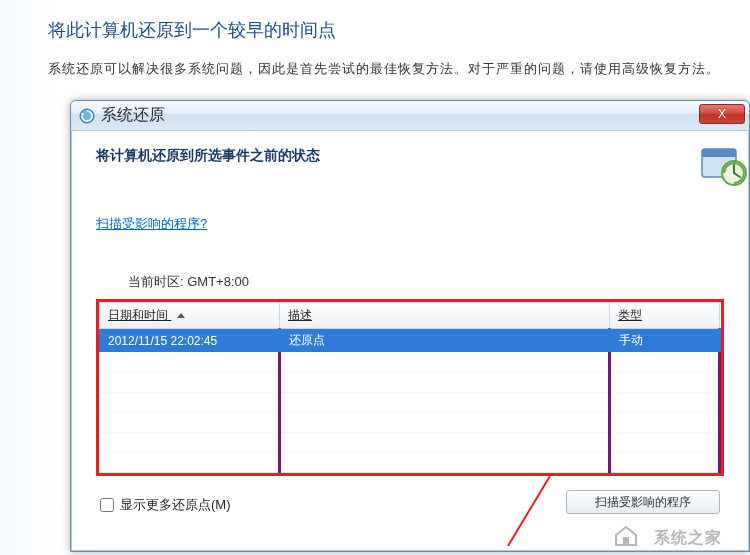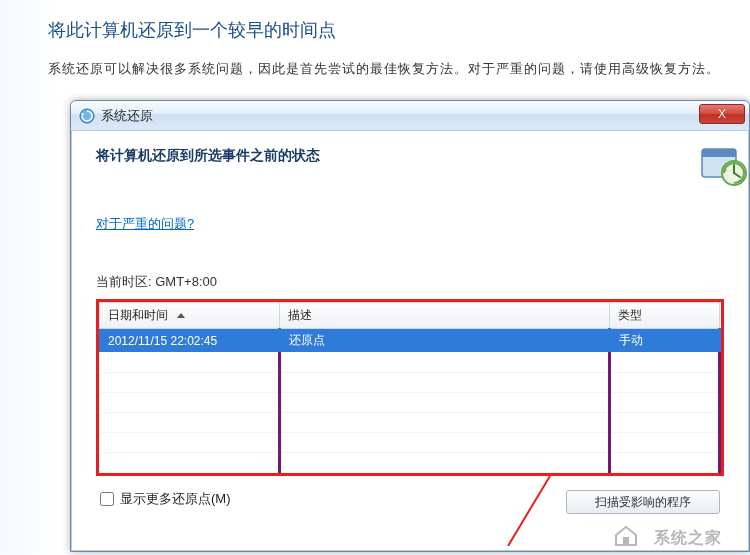--- a/index.html
+++ b/index.html
@@ -52,21 +52,21 @@
       position: relative;
     }
     .titlebar-icon {
       width: 16px;
       height: 16px;
       margin-right: 6px;
       display: inline-block;
     }
     .titlebar-title {
       color: #2a2a2a;
-      font-size: 13px;
+      font-size: 16px;
     }
     .close-btn {
       position: absolute;
       right: 4px;
       top: 3px;
       width: 46px;
       height: 20px;
       background: linear-gradient(to bottom, #e47a73 0%, #d44a3f 48%, #c03225 52%, #c8453a 100%);
       border: 1px solid #8a2a22;
       border-radius: 3px;
@@ -109,20 +109,21 @@
       font-size: 13px;
       text-decoration: underline;
       cursor: pointer;
       display: inline-block;
       margin-bottom: 40px;
     }
     .timezone {
       font-size: 13px;
       color: #333;
       margin-bottom: 8px;
+      margin-left: 32px;
     }
     .table-wrap {
       border: 3px solid #e62020;
       padding: 0;
     }
     .rp-table {
       width: 100%;
       border-collapse: collapse;
       background: #fff;
       table-layout: fixed;
@@ -130,20 +131,21 @@
     .rp-table th {
       background: linear-gradient(to bottom, #fdfdfd, #eef2f7);
       border: 1px solid #cfd8e2;
       border-top: 1px solid #cfd8e2;
       text-align: left;
       padding: 4px 8px;
       font-weight: normal;
       font-size: 12px;
       color: #222;
       height: 22px;
+      text-decoration: underline;
     }
     .rp-table th .sort-arrow {
       display: inline-block;
       margin-left: 6px;
       width: 0; height: 0;
       border-left: 4px solid transparent;
       border-right: 4px solid transparent;
       border-bottom: 5px solid #555;
       vertical-align: middle;
     }
@@ -160,21 +162,21 @@
       border-color: #2f7bd9;
     }
     .rp-table tr.empty td {
       border-bottom: 1px solid #f3f5f8;
     }
     .col-date { width: 180px; }
     .col-desc { width: auto; }
     .col-type { width: 110px; }
     .bottom-row {
       display: flex;
-      align-items: flex-start;
+      align-items: flex-end;
       justify-content: space-between;
       margin-top: 14px;
       padding: 0 4px;
     }
     .checkbox-wrap {
       display: flex;
       align-items: center;
       gap: 6px;
       font-size: 13px;
       color: #222;
@@ -250,21 +252,21 @@
       <svg viewBox="0 0 52 52">
         <rect x="6" y="10" width="34" height="28" rx="3" fill="#cfe3f5" stroke="#5a8ac0" stroke-width="1.5"></rect>
         <rect x="6" y="10" width="34" height="8" fill="#5a8ac0"></rect>
         <circle cx="38" cy="34" r="12" fill="#eaf4e0" stroke="#6aa84f" stroke-width="2"></circle>
         <path d="M38 26 L38 34 L44 38" stroke="#3a7a2a" stroke-width="2" fill="none" stroke-linecap="round"></path>
         <path d="M28 34 A10 10 0 1 1 38 44" fill="none" stroke="#6aa84f" stroke-width="2"></path>
         <path d="M26 30 L28 34 L31 31 Z" fill="#6aa84f"></path>
       </svg>
     </span>
 
-    <a class="help-link">对于严重的问题?</a>
+    <a class="help-link">扫描受影响的程序?</a>
 
     <div class="timezone">当前时区: GMT+8:00</div>
 
     <div class="table-wrap">
       <table class="rp-table">
         <thead>
           <tr>
             <th class="col-date">
               <span>日期和时间</span>
               <span class="sort-arrow"></span>

